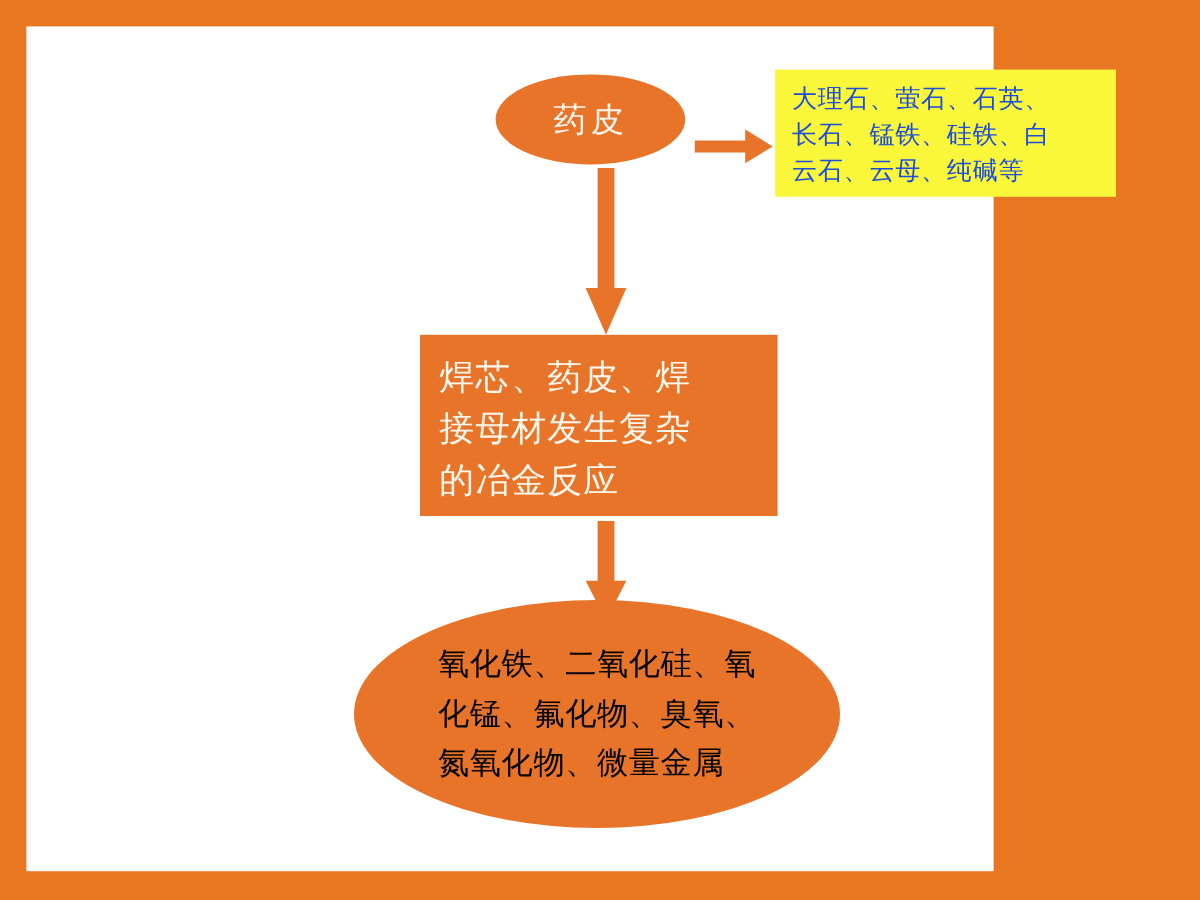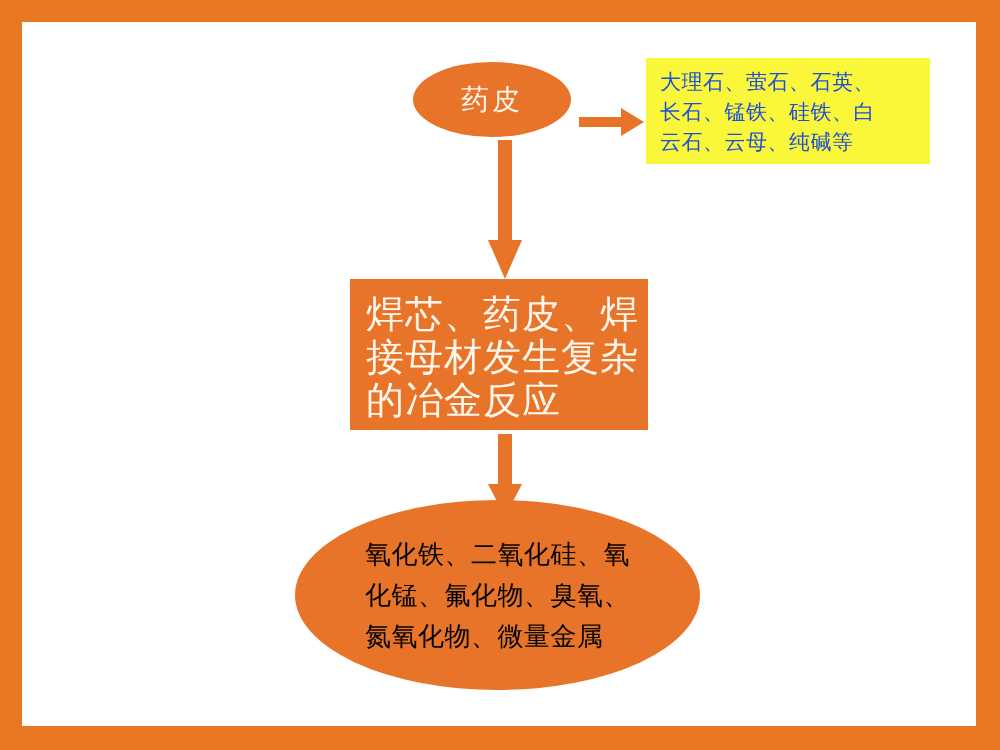--- a/index.html
+++ b/index.html
@@ -12,21 +12,21 @@
     width: 1000px;
     height: 750px;
     background: #E87722;
     overflow: hidden;
     font-family: "DejaVu Sans", "Liberation Sans", sans-serif;
   }
   #canvas {
     position: absolute;
     left: 22px;
     top: 22px;
-    width: 954px;
+    width: 806px;
     height: 704px;
     background: #ffffff;
   }
 
   
   .ellipse-top {
     position: absolute;
     left: 391px;
     top: 40px;
     width: 158px;
@@ -87,21 +87,21 @@
     left: 328px;
     top: 257px;
     width: 298px;
     height: 151px;
     background: #E8742A;
     box-sizing: border-box;
     padding: 14px 0 0 16px;
   }
   .rect-process-text {
     color: #FFF6EC;
-    font-size: 38px;
+    font-size: 29px;
     line-height: 43px;
     letter-spacing: 1px;
     white-space: pre-wrap;
   }
 
   
   .arrow-v2 {
     position: absolute;
     left: 462px;
     top: 412px;

